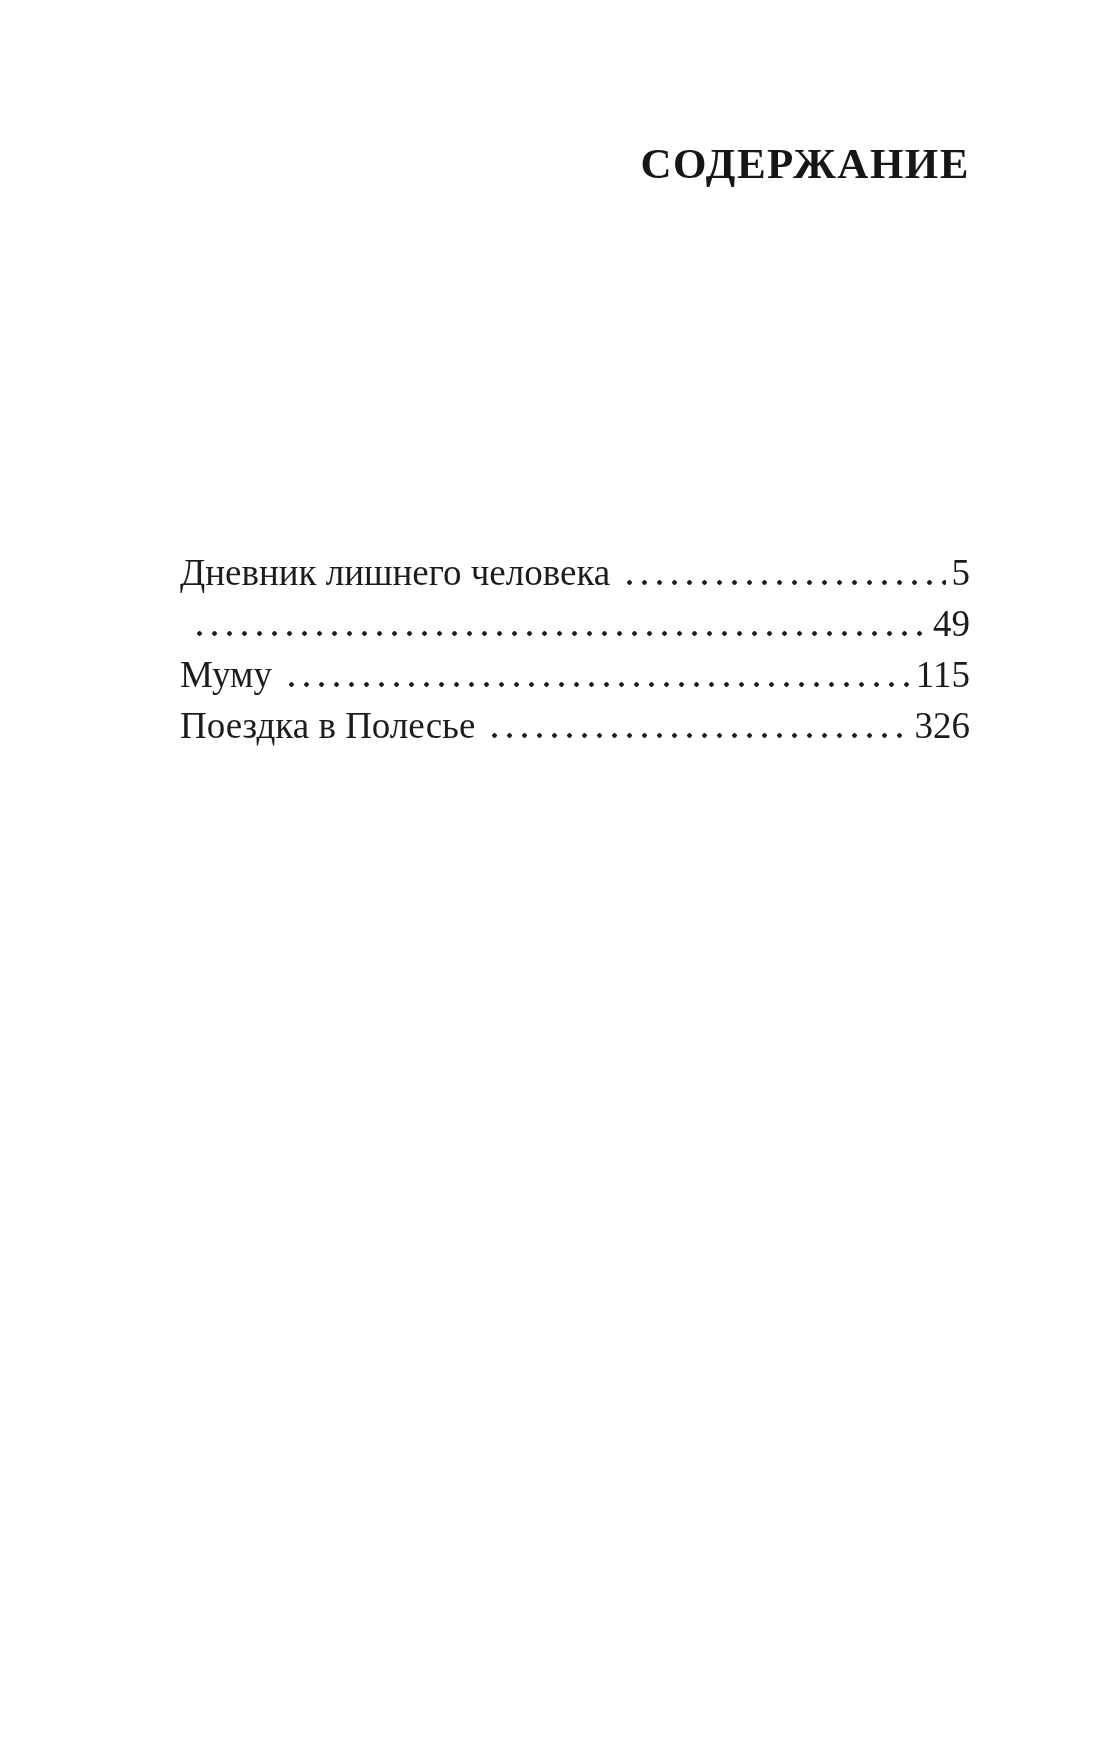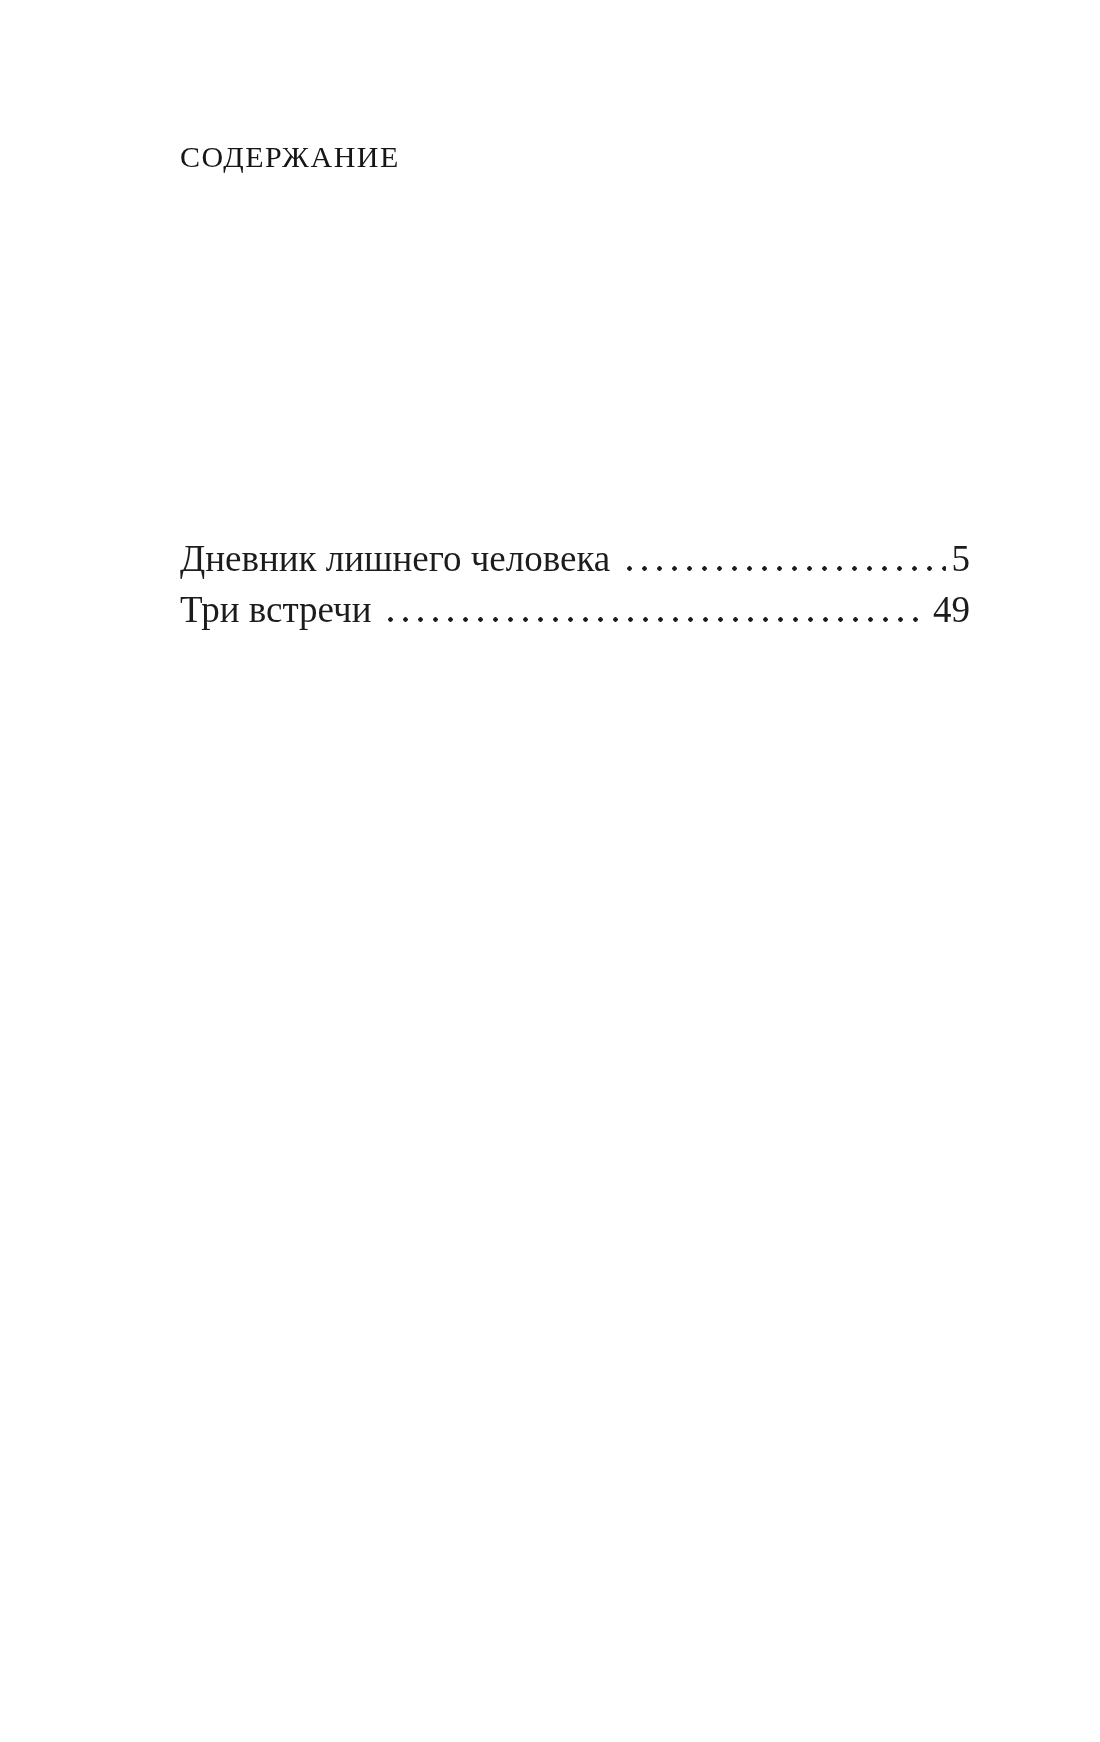--- a/index.html
+++ b/index.html
@@ -17,23 +17,23 @@
   }
   .page {
     position: absolute;
     left: 180px;
     top: 0;
     width: 790px;
     height: 1742px;
   }
   .toc-title {
     margin-top: 140px;
-    text-align: left;
-    font-size: 30px;
-    font-weight: normal;
+    text-align: right;
+    font-size: 43px;
+    font-weight: bold;
     letter-spacing: 1.5px;
     line-height: 1.1;
     color: #161616;
   }
   .toc-list {
     margin-top: 360px;
   }
   .toc-row {
     display: flex;
     align-items: baseline;
@@ -68,22 +68,31 @@
 
   <div class="toc-list">
 
     <div class="toc-row">
       <span class="toc-label">Дневник лишнего человека</span>
       <span class="dot-leader"></span>
       <span class="toc-page">5</span>
     </div>
 
     <div class="toc-row">
-      <span class="toc-label">Три встречи</span>
       <span class="dot-leader"></span>
       <span class="toc-page">49</span>
     </div>
 
+    <div class="toc-row">
+      <span class="toc-label">Муму</span>
+      <span class="dot-leader"></span>
+      <span class="toc-page">115</span>
+    </div>
 
 
+    <div class="toc-row">
+      <span class="toc-label">Поездка в Полесье</span>
+      <span class="dot-leader"></span>
+      <span class="toc-page">326</span>
+    </div>
 
   </div>
 </div>
 
 </body></html>

